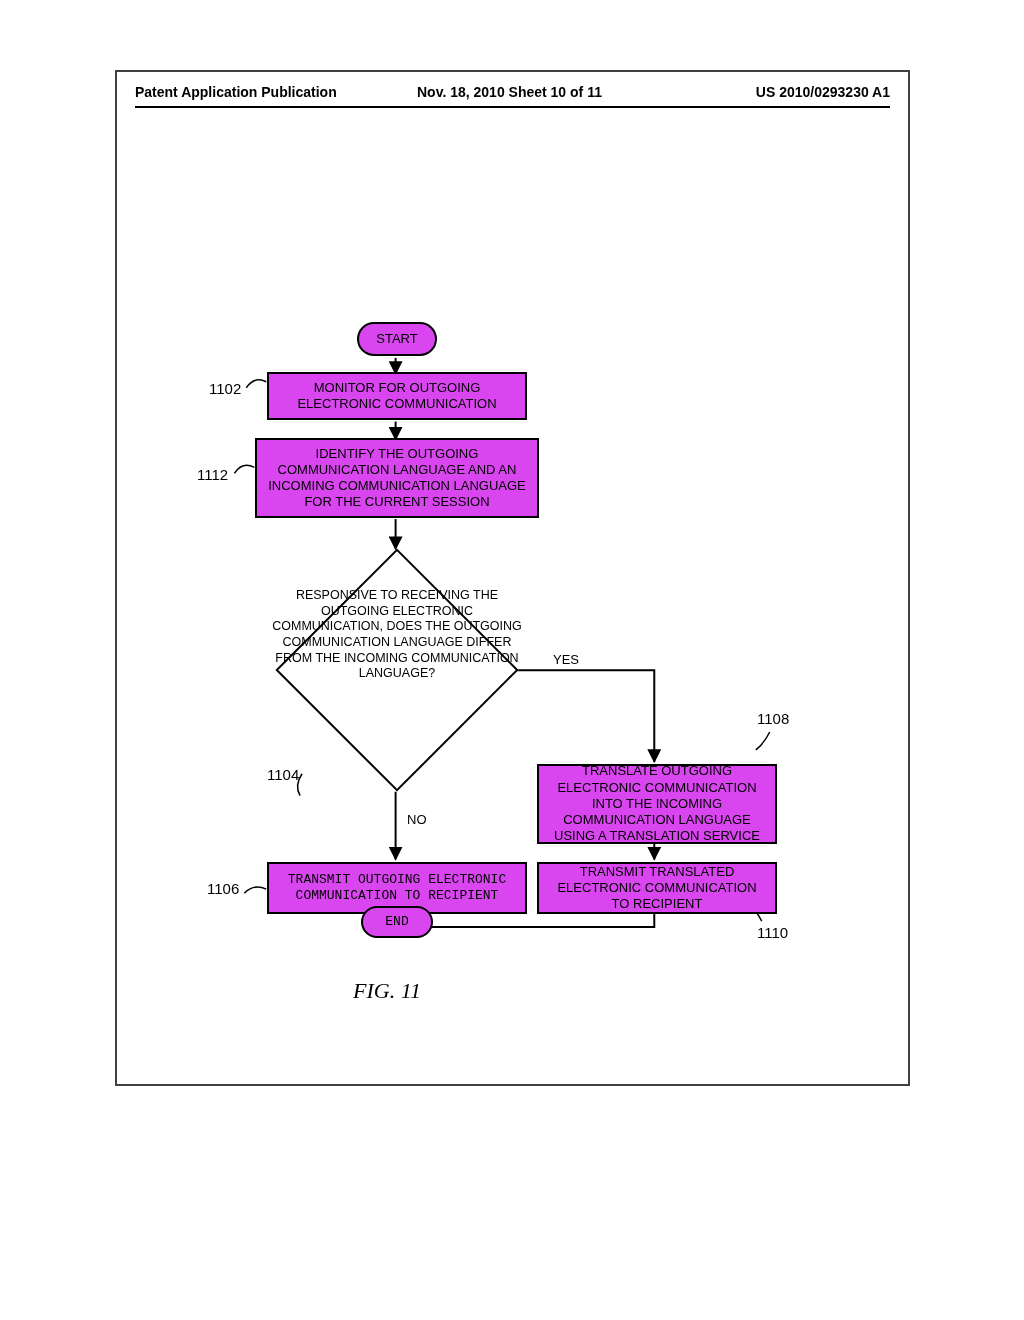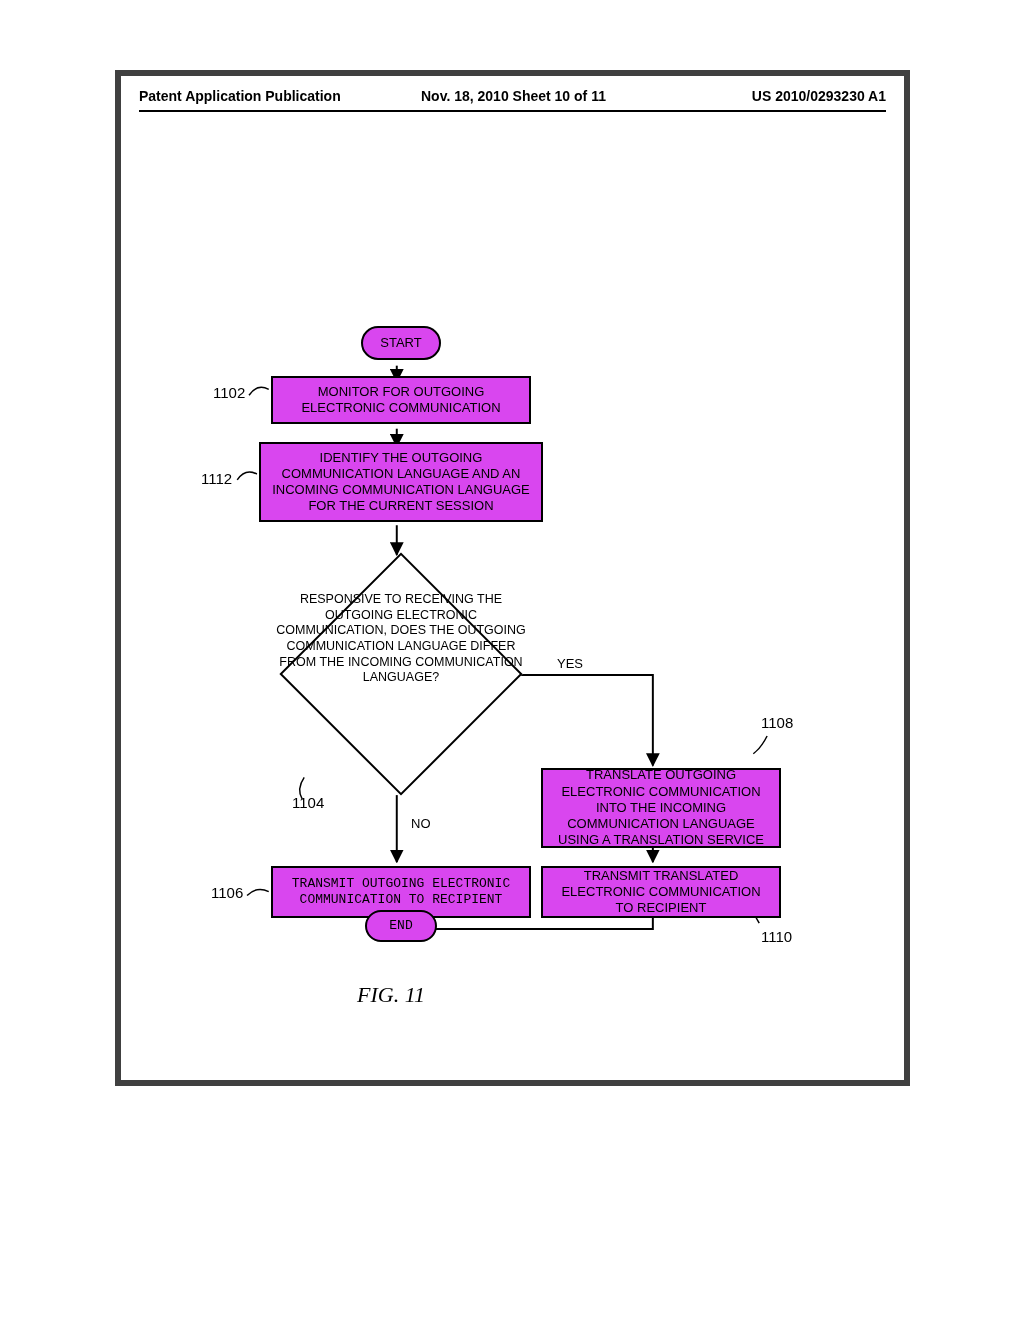--- a/index.html
+++ b/index.html
@@ -9,21 +9,21 @@
     width: 1024px;
     height: 1320px;
     position: relative;
   }
   .page {
     position: absolute;
     top: 70px;
     left: 115px;
     width: 795px;
     height: 1016px;
-    border: 6px solid #404040;
+    border: 2px solid #404040;
   }
   .header {
     position: absolute;
     top: 12px;
     left: 0;
     right: 0;
     font-size: 14px;
     font-weight: bold;
   }
   .header-left { position: absolute; left: 18px; }
@@ -150,21 +150,21 @@
 
     <div class="node" style="left:138px; top:116px; width:284px; height:80px;">
       <span>IDENTIFY THE OUTGOING COMMUNICATION LANGUAGE AND AN INCOMING COMMUNICATION LANGUAGE FOR THE CURRENT SESSION</span>
     </div>
     <div class="ref-label" style="left:80px; top:144px;">1112</div>
 
     <div class="decision-wrap" style="left:194px; top:262px; width:172px; height:172px;">
       <div class="decision-box"></div>
     </div>
     <div class="decision-text" style="left:150px; top:266px; width:260px;">RESPONSIVE TO RECEIVING THE OUTGOING ELECTRONIC COMMUNICATION, DOES THE OUTGOING COMMUNICATION LANGUAGE DIFFER FROM THE INCOMING COMMUNICATION LANGUAGE?</div>
-    <div class="ref-label" style="left:150px; top:468px;margin-left:21px;">1104</div>
+    <div class="ref-label" style="left:150px; top:444px;">1104</div>
 
     <div class="edge-label" style="left:436px; top:330px;">YES</div>
     <div class="edge-label" style="left:290px; top:490px;">NO</div>
 
     <div class="node" style="left:420px; top:442px; width:240px; height:80px;">
       <span>TRANSLATE OUTGOING ELECTRONIC COMMUNICATION INTO THE INCOMING COMMUNICATION LANGUAGE USING A TRANSLATION SERVICE</span>
     </div>
     <div class="ref-label" style="left:640px; top:388px;">1108</div>
 
     <div class="node" style="left:150px; top:540px; width:260px; height:52px;font-family:Liberation Mono, monospace;">

